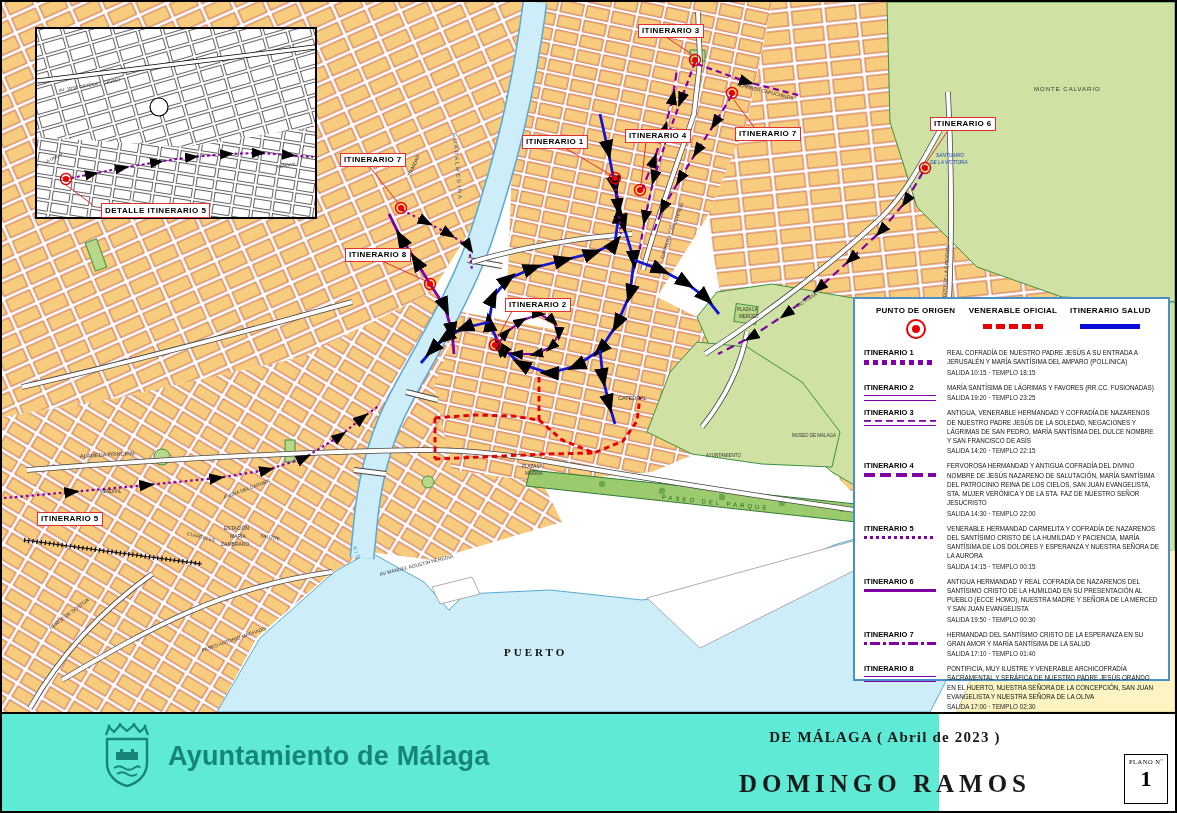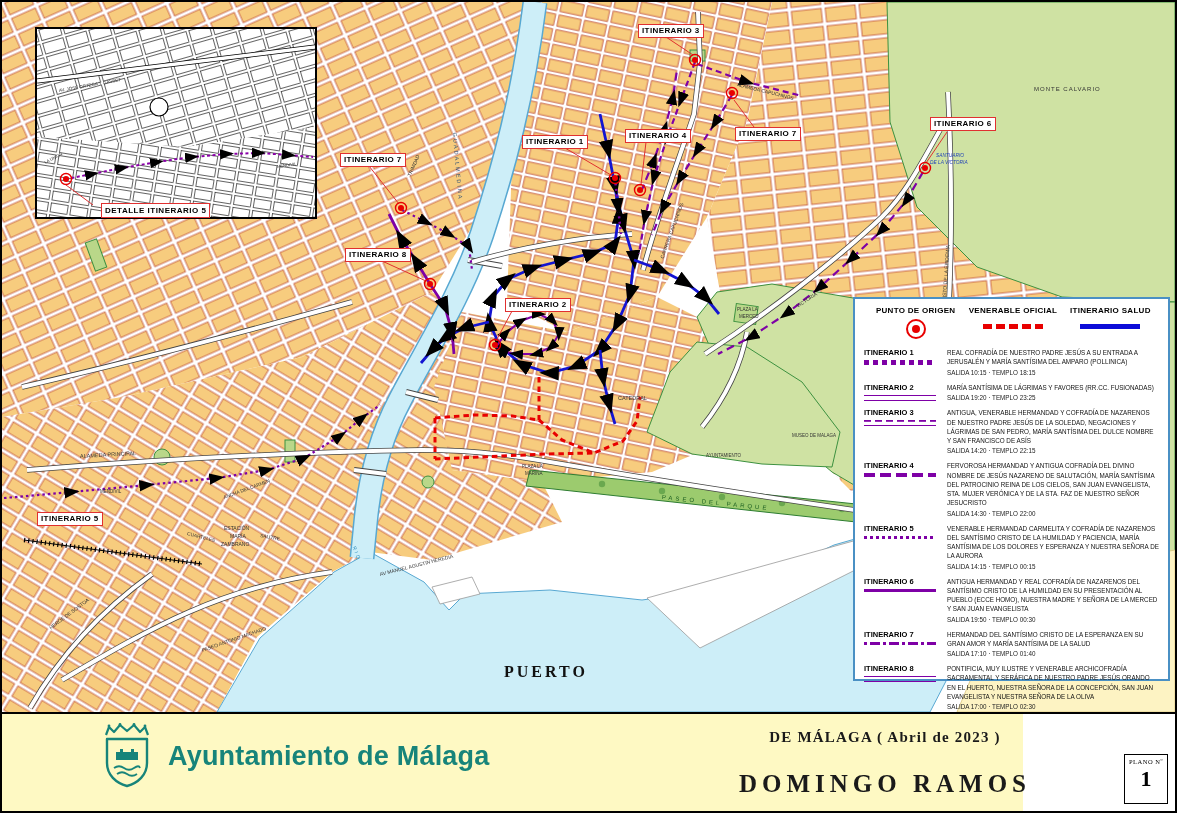--- a/index.html
+++ b/index.html
@@ -42,21 +42,21 @@
   .sw-dotted  {height:5px;background:repeating-linear-gradient(90deg,#7e00a6 0 5px,transparent 5px 9px);}
   .sw-double  {height:6px;border-top:1.8px solid #7e00a6;border-bottom:1.8px solid #7e00a6;box-sizing:border-box;}
   .sw-dashsolid{height:6px;background:
       linear-gradient(#7e00a6,#7e00a6) bottom/100% 1.8px no-repeat,
       repeating-linear-gradient(90deg,#7e00a6 0 7px,transparent 7px 11px) top/100% 1.8px no-repeat;}
   .sw-longdash{height:3.2px;background:repeating-linear-gradient(90deg,#7e00a6 0 11px,transparent 11px 16px);}
   .sw-finedot {height:3.2px;background:repeating-linear-gradient(90deg,#7e00a6 0 3px,transparent 3px 6px);}
   .sw-solid   {height:3.5px;background:#7e00a6;}
   .sw-dashdot {height:3.2px;background:repeating-linear-gradient(90deg,#7e00a6 0 3px,transparent 3px 6px,#7e00a6 6px 16px,transparent 16px 19px);}
   
-  .footer{position:absolute;left:0;top:712px;width:1021px;height:99px;background:#fef9c3;}
+  .footer{position:absolute;left:0;top:712px;width:937px;height:99px;background:#5eead4;}
   .logo{position:absolute;left:98px;top:8px;display:flex;align-items:center;gap:14px;}
   .logo-text .l1{font-size:27px;font-weight:bold;color:#17847a;letter-spacing:.2px;}
   .logo-text .l2{font-size:16px;font-weight:bold;color:#17847a;margin-top:2px;}
   .titleblock{position:absolute;left:648px;top:10px;width:470px;text-align:center;
       font-family:"Liberation Serif",serif;color:#1a1a1a;}
   .titleblock .t1{font-size:15px;font-weight:600;letter-spacing:1.2px;}
   .titleblock .t2{font-size:15px;font-weight:600;letter-spacing:1.2px;margin-top:5px;}
   .titleblock .t3{font-size:25px;font-weight:bold;letter-spacing:5px;margin-top:24px;}
   .plano{position:absolute;left:1122px;top:40px;width:44px;height:50px;border:1.6px solid #000;
       box-sizing:border-box;text-align:center;font-family:"Liberation Serif",serif;background:#fff;}
@@ -254,21 +254,21 @@
     <div style="position:absolute;left:0;top:0;width:100%;height:100%;">
         <div class="it-box" style="left: 520px; top: 133px;">ITINERARIO 1</div>
         <div class="it-box" style="left: 503px; top: 296px;">ITINERARIO 2</div>
         <div class="it-box" style="left: 636px; top: 22px;">ITINERARIO 3</div>
         <div class="it-box" style="left: 623px; top: 127px;">ITINERARIO 4</div>
         <div class="it-box" style="left: 35px; top: 510px;">ITINERARIO 5</div>
         <div class="it-box" style="left: 928px; top: 115px;">ITINERARIO 6</div>
         <div class="it-box" style="left: 338px; top: 151px;">ITINERARIO 7</div>
         <div class="it-box" style="left: 343px; top: 246px;">ITINERARIO 8</div>
         <div class="it-box" style="left: 733px; top: 125px;">ITINERARIO 7</div>
-        <span class="st-label serifed" style="left: 502px; top: 645px; font-size: 16px; color: rgb(17, 17, 17); font-weight: bold; letter-spacing: 3px; margin-top: 17px;">PUERTO</span>
+        <span class="st-label serifed" style="left: 502px; top: 645px; font-size: 11px; color: rgb(17, 17, 17); font-weight: bold; letter-spacing: 3px;">PUERTO</span>
         <span class="st-label" style="left: 1032px; top: 84px; font-size: 6px; letter-spacing: 1px;">MONTE CALVARIO</span>
         <span class="st-label" style="left: 452px; top: 128px; font-size: 5.5px; transform: rotate(85deg); color: rgb(51, 85, 119); letter-spacing: 2px;">GUADALMEDINA</span>
         <span class="st-label" style="left: 78px; top: 452px; font-size: 5.5px; transform: rotate(-3deg);">ALAMEDA PRINCIPAL</span>
         <span class="st-label" style="left: 660px; top: 492px; font-size: 6px; transform: rotate(6deg); color: rgb(27, 94, 32); letter-spacing: 3px;">PASEO DEL PARQUE</span>
         <span class="st-label" style="left: 616px; top: 394px; font-size: 5.5px;">CATEDRAL</span>
         <span class="st-label" style="left: 704px; top: 452px; font-size: 4.5px;">AYUNTAMIENTO</span>
         <span class="st-label" style="left: 790px; top: 432px; font-size: 4.5px;">MUSEO DE MALAGA</span>
         <span class="st-label" style="left: 222px; top: 524px; font-size: 5px;">ESTACIÓN</span>
         <span class="st-label" style="left: 228px; top: 532px; font-size: 5px;">MARÍA</span>
         <span class="st-label" style="left: 219px; top: 540px; font-size: 5px;">ZAMBRANO</span>

